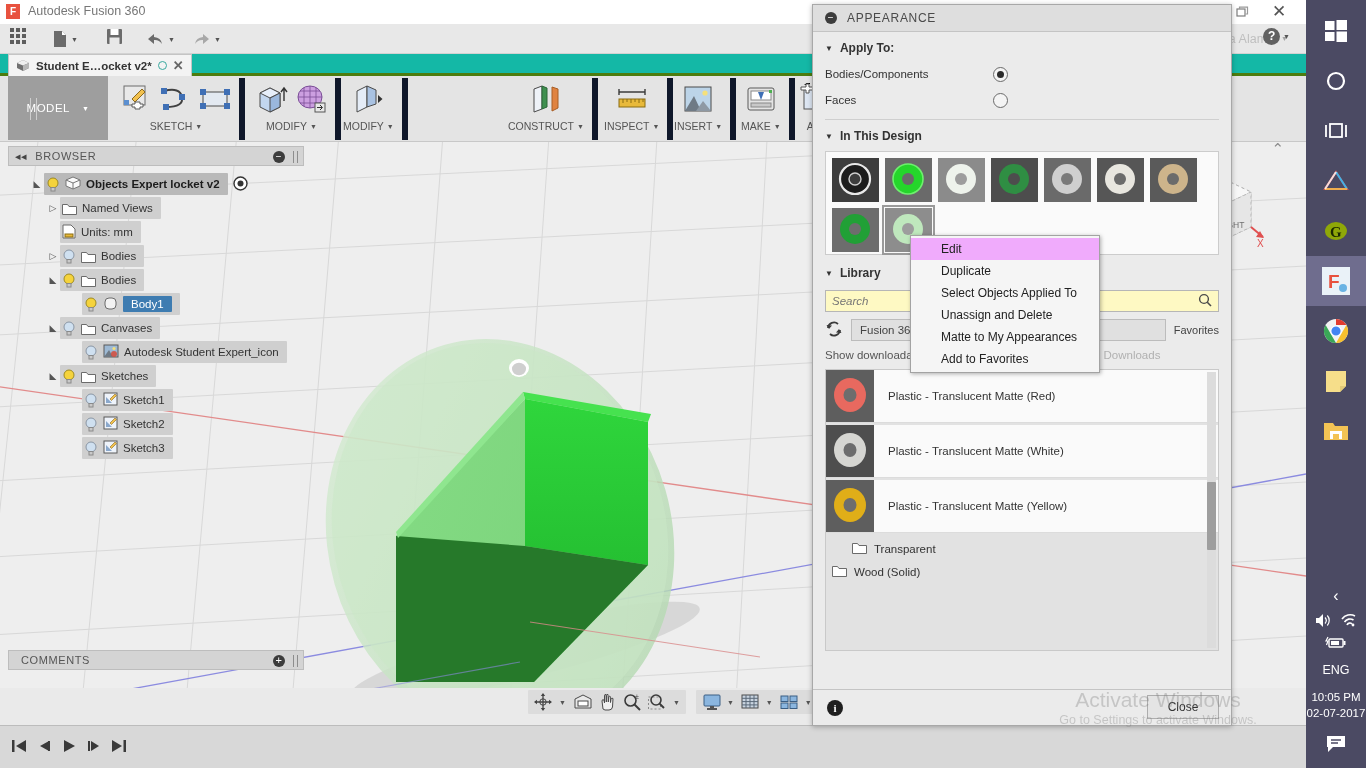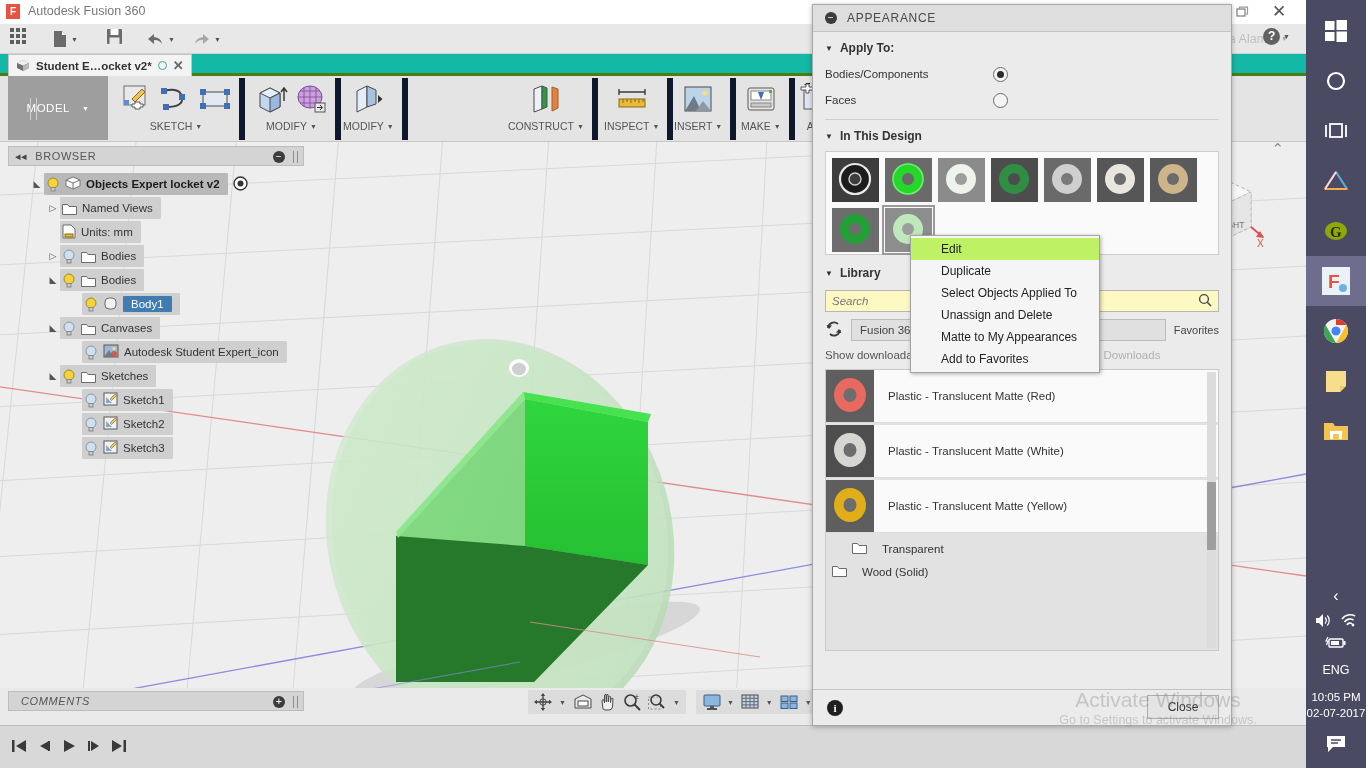--- a/index.html
+++ b/index.html
@@ -107,23 +107,23 @@
   .bulb { width:14px; height:15px; }
   .folder { width:15px; height:13px; }
   .sel { background:#3e7cb1; color:#fff; padding:2px 8px; border-radius:1px; }
   
   #canvas {
     position:absolute; left:0; top:142px; width:1306px; height:546px;
     background:#eeeeee; overflow:hidden;
   }
   
   #comments {
-    position:absolute; left:8px; top:691px; width:296px; height:20px;
+    position:absolute; left:8px; top:650px; width:296px; height:20px;
     background:#d4d4d4; border:1px solid #bdbdbd; display:flex; align-items:center;
-    padding:0 12px; font-size:11px; color:#555; letter-spacing:.6px;font-style:italic;
+    padding:0 12px; font-size:11px; color:#555; letter-spacing:.6px;
   }
   #comments .plus {
     position:absolute; right:18px; top:4px; width:12px;height:12px;border-radius:50%;
     background:#3c3c3c; color:#fff; font-size:11px; line-height:11px; text-align:center;
   }
   #comments .grip2 { position:absolute; right:5px; top:4px; width:5px;height:12px;
     border-left:1px solid #8d8d8d; border-right:1px solid #8d8d8d;}
   
   #navbar {
     position:absolute; left:528px; top:690px; height:24px; display:flex; gap:10px;
@@ -176,21 +176,21 @@
     display:flex; align-items:center; padding:0 8px; font-size:11.5px; color:#444;}
   .dlrow { margin:5px 12px 0 12px; display:flex; align-items:center; font-size:11.5px; color:#555;}
   #matlist {
     margin:6px 12px 0 12px; height:282px; background:#e2e2e2;
     border:1px solid #c9c9c9; position:relative; overflow:hidden;
   }
   .matrow { height:53px; display:flex; align-items:center; background:#fafafa;
     border-bottom:1px solid #dcdcdc; margin-bottom:2px;}
   .matthumb { width:48px; height:52px; flex:0 0 48px; }
   .matname { padding-left:14px; font-size:11.5px; color:#333; }
-  .folderrow { height:23px; display:flex; align-items:center; gap:15px;
+  .folderrow { height:23px; display:flex; align-items:center; gap:7px;
     font-size:11.5px; color:#333; padding-left:6px; background:transparent;}
   #matscroll { position:absolute; right:2px; top:2px; width:9px; bottom:2px; background:#dcdcdc;}
   #matscrollthumb { position:absolute; right:2px; top:112px; width:9px; height:68px;
     background:#9e9e9e; border-radius:1px;}
   #dlgfooter {
     position:absolute; left:0; bottom:0; width:100%; height:36px;
     border-top:1px solid #c4c4c4; background:#ebebeb; display:flex; align-items:center;
   }
   .infoic { margin-left:14px; width:16px;height:16px;border-radius:50%;background:#1f1f1f;
     color:#fff; font-size:11px; font-weight:bold; text-align:center; line-height:16px;
@@ -199,21 +199,21 @@
     background:#e4e4e4; border:1px solid #adadad; font-size:12px; color:#333;
     display:flex; align-items:center; justify-content:center;}
   
   #ctxmenu {
     position:absolute; left:910px; top:235px; width:190px;
     background:#f5f5f5; border:1px solid #a3a3a3; box-shadow:1px 1px 4px rgba(0,0,0,.3);
     padding:2px 0;
   }
   .ctxitem { height:22px; display:flex; align-items:center; padding-left:30px;
     font-size:12px; color:#222; }
-  .ctxitem.active { background:#bef264; }
+  .ctxitem.active { background:#f0abfc; }
   
   #watermark {
     position:absolute; left:1008px; top:688px; width:300px; text-align:center;
     color:rgba(120,120,120,.33); pointer-events:none;
   }
   #watermark .w1 { font-size:21px; }
   #watermark .w2 { font-size:12.5px; margin-top:1px;}
   
   #taskbar {
     position:absolute; right:0; top:0; width:60px; height:768px;

